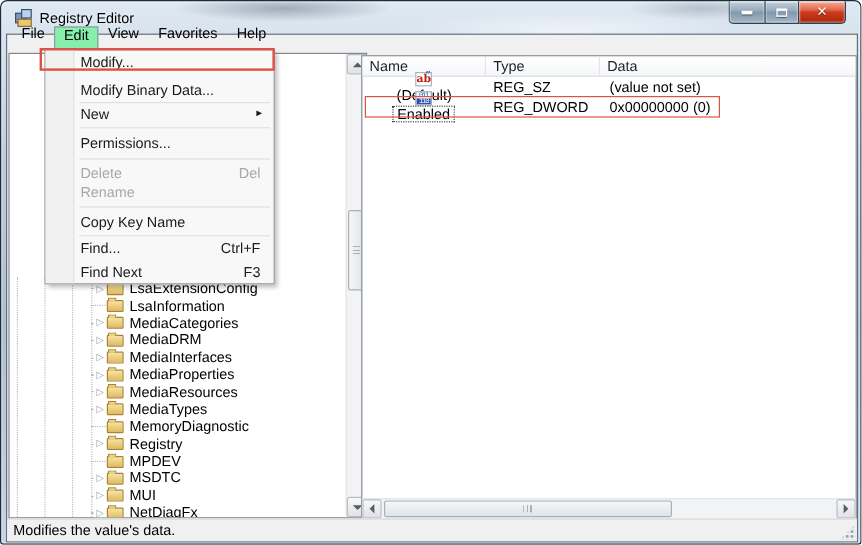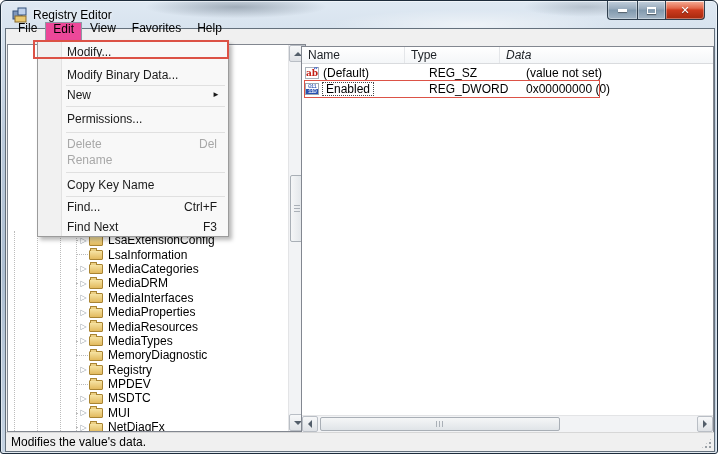--- a/index.html
+++ b/index.html
@@ -29,21 +29,21 @@
   .cap-close{width:39px;border-left:none;border-radius:0 0 4px 0;
     background:linear-gradient(#f6b09a 0%,#e2674a 40%,#ce3b1e 50%,#aa2a0e 95%);}
   .glyph-min{width:9px;height:3px;background:#fff;box-shadow:0 1px 1px rgba(0,0,0,.4);}
   .glyph-max{width:9px;height:7px;border:1px solid #fff;border-top:2px solid #fff;box-shadow:0 1px 1px rgba(0,0,0,.4);}
   .glyph-close{color:#fff;font-size:11px;font-weight:bold;line-height:11px;text-shadow:0 1px 1px rgba(0,0,0,.5);}
   
   .client{position:absolute;left:4px;top:27px;width:710px;height:424px;
     background:#f0f0f0;border:1px solid #64707c;}
   .menubar{position:absolute;left:0;top:0;width:100%;height:15px;display:flex;align-items:center;padding-left:4px;}
   .mb-item{padding:0 8px;line-height:13px;height:29px;}
-  .mb-item.active{border:1px solid #8e99a4;background:#ec4899;padding:0 7px;}
+  .mb-item.active{border:1px solid #8e99a4;background:#86efac;padding:0 7px;}
   
   .tree-pane{position:absolute;left:1px;top:15px;width:299px;height:388px;background:#fff;
     border:1px solid #828790;overflow:hidden;}
   .list-pane{position:absolute;left:295px;top:17px;width:413px;height:388px;background:#fff;
     border:1px solid #828790;overflow:hidden;}
   
   .vline{position:absolute;top:186px;bottom:0;width:0;border-left:1px dotted #bcbcbc;}
   .tree-rows{position:absolute;left:0;top:188px;right:18px;}
   .trow{position:relative;height:14.4px;display:flex;align-items:center;white-space:nowrap;}
   .tconnector{position:absolute;left:68px;top:7px;width:12px;border-top:1px dotted #bcbcbc;}
@@ -75,25 +75,25 @@
     border:1px solid #b9bec5;border-radius:2px;display:flex;align-items:center;justify-content:center;}
   .hbtn.left{left:0;} .hbtn.right{right:0;}
   .hthumb{position:absolute;left:18px;top:1px;width:240px;height:14px;
     background:linear-gradient(#f5f6f7,#e0e4e8);border:1px solid #a9afb6;border-radius:2px;}
   .hthumb::after{content:"";position:absolute;top:3px;bottom:3px;left:115px;width:8px;
     background:repeating-linear-gradient(90deg,#aab0b7 0 1px,transparent 1px 3px);}
   
   .lheader{position:absolute;left:0;top:0;right:0;height:17px;display:flex;
     background:linear-gradient(#ffffff,#f4f6f8);border-bottom:1px solid #d9dbde;}
   .hcell{padding-left:6px;line-height:16px;border-right:1px solid #e4e6e9;color:#1d2126;}
-  .hcell.c-name{width:103px;} .hcell.c-type{width:95px;} .hcell.c-data{flex:1;border-right:none;font-style:italic;}
+  .hcell.c-name{width:103px;} .hcell.c-type{width:95px;} .hcell.c-data{flex:1;border-right:none;}
   .lrow{position:absolute;left:0;right:0;height:16px;display:flex;align-items:center;}
   .lrow.r1{top:18px;} .lrow.r2{top:34px;}
-  .cell-name{width:103px;display:flex;align-items:center;}
-  .cell-type{width:95px;padding-left:6px;margin-left:18px;}
+  .cell-name{width:103px;display:flex;align-items:center;flex-direction:column;}
+  .cell-type{width:95px;padding-left:6px;}
   .cell-data{flex:1;padding-left:8px;}
   .icon-ab{position:relative;width:14px;height:12px;margin:0 4px 0 3px;flex:none;background:#fff;
     border:1px solid #aab2bb;font-family:"DejaVu Serif",serif;font-size:9px;font-weight:bold;color:#c22015;
     line-height:10px;text-align:center;}
   .icon-ab::after{content:"”";position:absolute;right:0px;top:-4px;color:#3457c6;font-size:8px;}
   .icon-dword{width:14px;height:12px;margin:0 4px 0 3px;flex:none;border:1px solid #9fa7b0;background:#fff;
     font-family:"Liberation Mono",monospace;font-size:6px;line-height:5px;text-align:center;overflow:hidden;}
   .icon-dword .dline1{color:#2a50b0;letter-spacing:-1px;display:block;}
   .icon-dword .dline2{color:#fff;background:#2a50b0;letter-spacing:-1px;display:block;}
   .focus-dotted{border:1px dotted #4a4a4a;padding:0 3px;margin-left:-1px;line-height:12px;}

